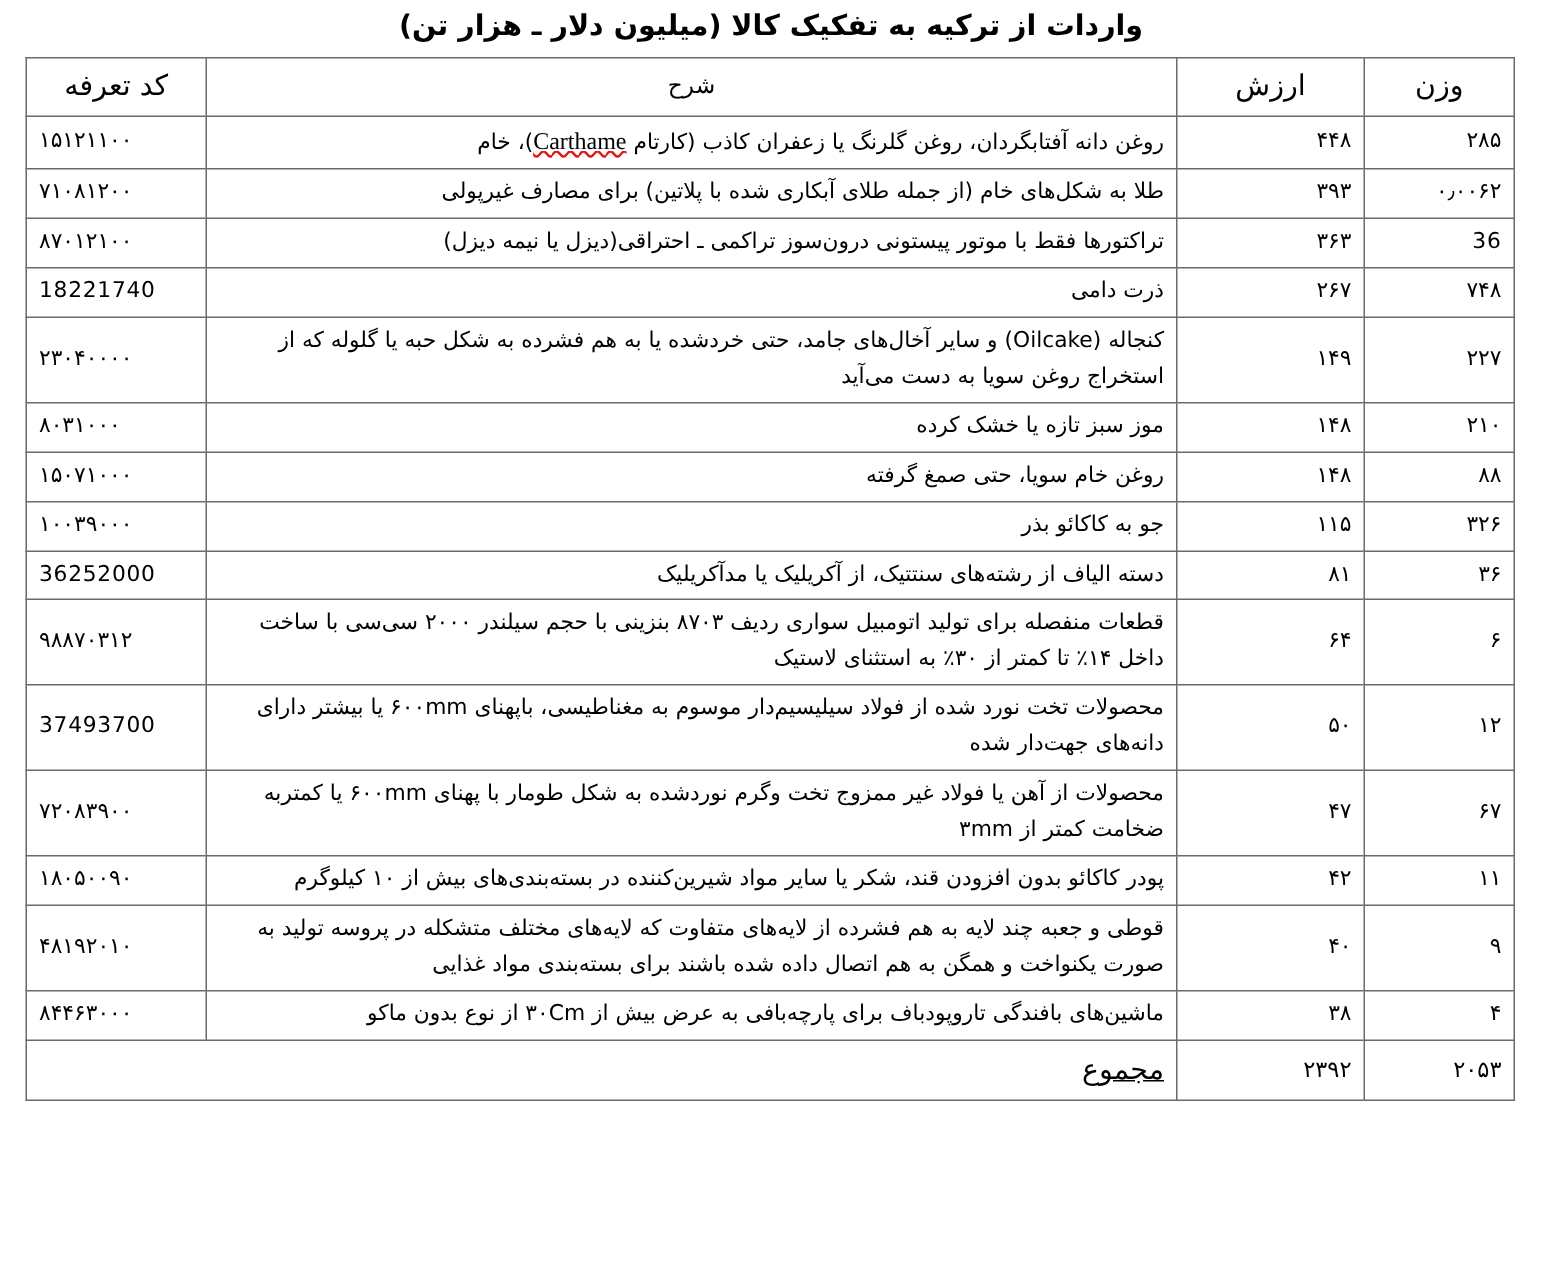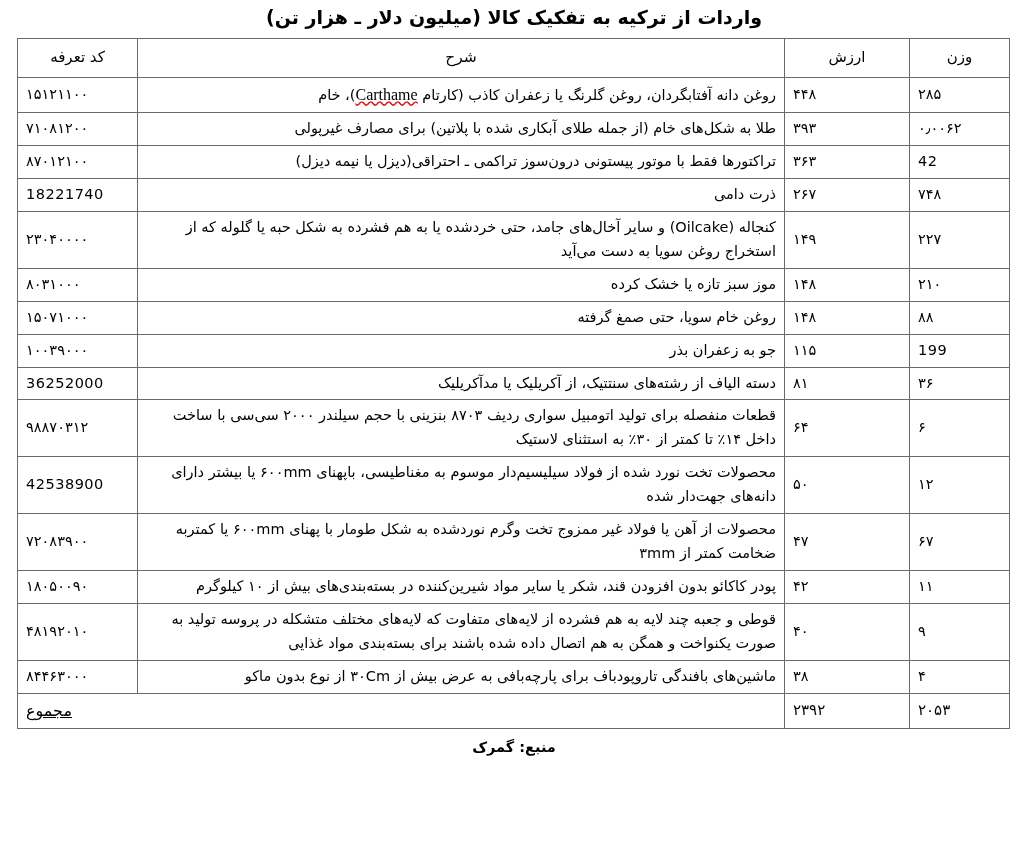--- a/index.html
+++ b/index.html
@@ -49,45 +49,45 @@
   table.imports td {
     border: 1px solid #6a6a6a;
     padding: 4px 8px;
     vertical-align: middle;
     font-size: 14.5px;
     line-height: 1.65;
   }
   table.imports thead th {
     text-align: center;
     font-weight: normal;
-    font-size: 15px;
+    font-size: 19px;
     height: 34px;
     padding-top: 2px;
     padding-bottom: 2px;
   }
   table.imports thead th.th-desc {
     font-size: 15.5px;
   }
   td.code {
     text-align: left;
     white-space: nowrap;
     letter-spacing: 0.5px;
   }
   td.desc {
     padding-right: 10px;
     padding-left: 10px;
   }
   td.num {
-    text-align: left;
+    text-align: right;
     white-space: nowrap;
     letter-spacing: 0.5px;
   }
   tr.total td.total-label {
-    text-align: left;
-    font-size: 16px;
+    text-align: right;
+    font-size: 19px;
     text-decoration: underline;
   }
   tr.total td.num {
     font-size: 15px;
   }
   .misspelled {
     text-decoration: underline wavy #e01b1b;
     text-decoration-skip-ink: none;
   }
   .latin {
@@ -131,21 +131,21 @@
             <td class="desc"><span>روغن دانه آفتابگردان، روغن گلرنگ یا زعفران کاذب (کارتام </span><span class="misspelled latin">Carthame</span><span>)، خام</span></td>
             <td class="code">۱۵۱۲۱۱۰۰</td>
           </tr>
           <tr>
             <td class="num">۰٫۰۰۶۲</td>
             <td class="num">۳۹۳</td>
             <td class="desc">طلا به شکل‌های خام (از جمله طلای آبکاری شده با پلاتین) برای مصارف غیرپولی</td>
             <td class="code">۷۱۰۸۱۲۰۰</td>
           </tr>
           <tr>
-            <td class="num">42</td>
+            <td class="num">36</td>
             <td class="num">۳۶۳</td>
             <td class="desc">تراکتورها فقط با موتور پیستونی درون‌سوز تراکمی ـ احتراقی(دیزل یا نیمه دیزل)</td>
             <td class="code">۸۷۰۱۲۱۰۰</td>
           </tr>
           <tr>
             <td class="num">۷۴۸</td>
             <td class="num">۲۶۷</td>
             <td class="desc">ذرت دامی</td>
             <td class="code">18221740</td>
           </tr>
@@ -161,42 +161,42 @@
             <td class="desc">موز سبز تازه یا خشک کرده</td>
             <td class="code">۸۰۳۱۰۰۰</td>
           </tr>
           <tr>
             <td class="num">۸۸</td>
             <td class="num">۱۴۸</td>
             <td class="desc">روغن خام سویا، حتی صمغ گرفته</td>
             <td class="code">۱۵۰۷۱۰۰۰</td>
           </tr>
           <tr>
-            <td class="num">199</td>
+            <td class="num">۳۲۶</td>
             <td class="num">۱۱۵</td>
-            <td class="desc">جو به زعفران بذر</td>
+            <td class="desc">جو به کاکائو بذر</td>
             <td class="code">۱۰۰۳۹۰۰۰</td>
           </tr>
           <tr>
             <td class="num">۳۶</td>
             <td class="num">۸۱</td>
             <td class="desc">دسته الیاف از رشته‌های سنتتیک، از آکریلیک یا مدآکریلیک</td>
             <td class="code">36252000</td>
           </tr>
           <tr>
             <td class="num">۶</td>
             <td class="num">۶۴</td>
             <td class="desc">قطعات منفصله برای تولید اتومبیل سواری ردیف ۸۷۰۳ بنزینی با حجم سیلندر ۲۰۰۰ سی‌سی با ساخت داخل ۱۴٪ تا کمتر از ۳۰٪ به استثنای لاستیک</td>
             <td class="code">۹۸۸۷۰۳۱۲</td>
           </tr>
           <tr>
             <td class="num">۱۲</td>
             <td class="num">۵۰</td>
             <td class="desc">محصولات تخت نورد شده از فولاد سیلیسیم‌دار موسوم به مغناطیسی، باپهنای ۶۰۰mm یا بیشتر دارای دانه‌های جهت‌دار شده</td>
-            <td class="code">42538900</td>
+            <td class="code">37493700</td>
           </tr>
           <tr>
             <td class="num">۶۷</td>
             <td class="num">۴۷</td>
             <td class="desc">محصولات از آهن یا فولاد غیر ممزوج تخت وگرم نوردشده به شکل طومار با پهنای ۶۰۰mm یا کمتربه ضخامت کمتر از ۳mm</td>
             <td class="code">۷۲۰۸۳۹۰۰</td>
           </tr>
           <tr>
             <td class="num">۱۱</td>
             <td class="num">۴۲</td>
@@ -217,15 +217,14 @@
           </tr>
           <tr class="total">
             <td class="num">۲۰۵۳</td>
             <td class="num">۲۳۹۲</td>
             <td class="total-label" colspan="2">مجموع</td>
           </tr>
         </tbody>
     </table>
   </div>
 
-  <div class="source">منبع: گمرک</div>
 
 </div>
 
 </body></html>

